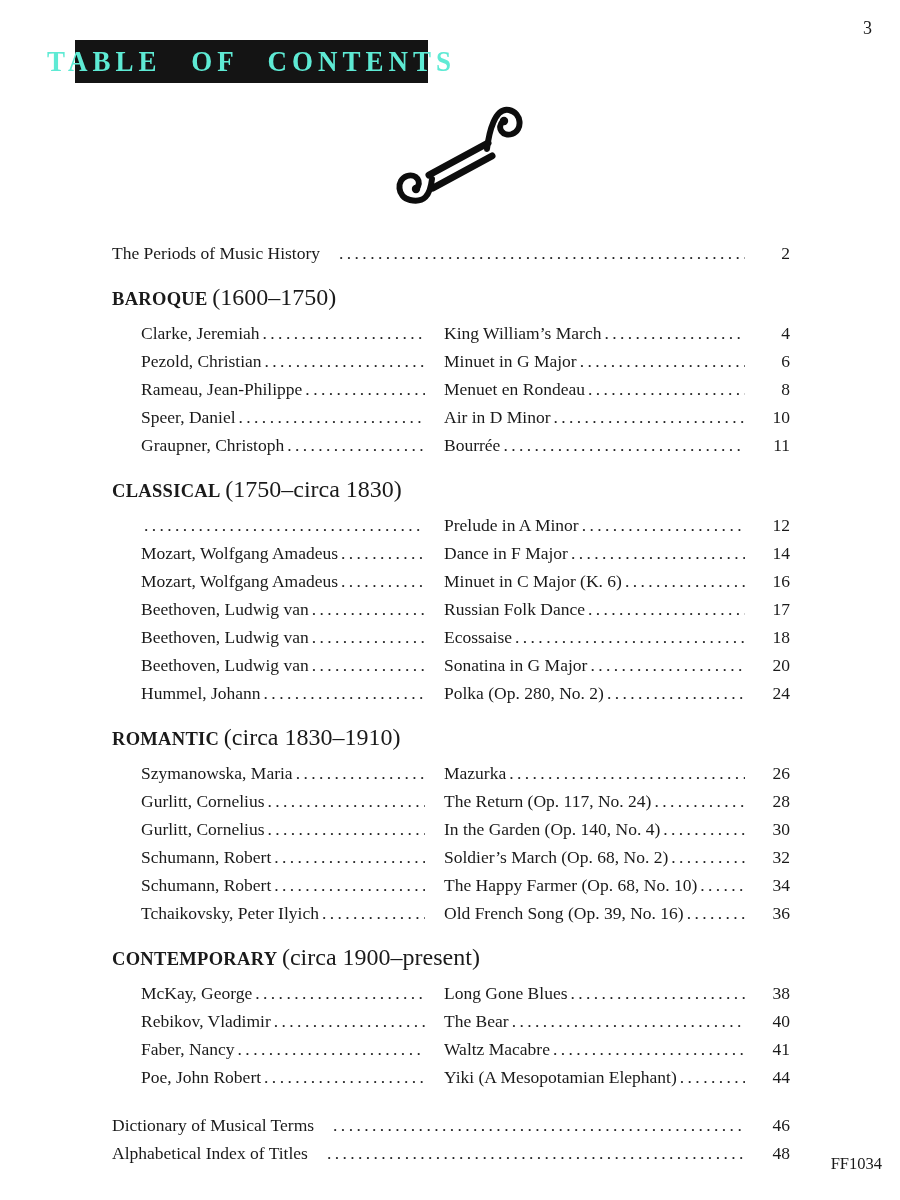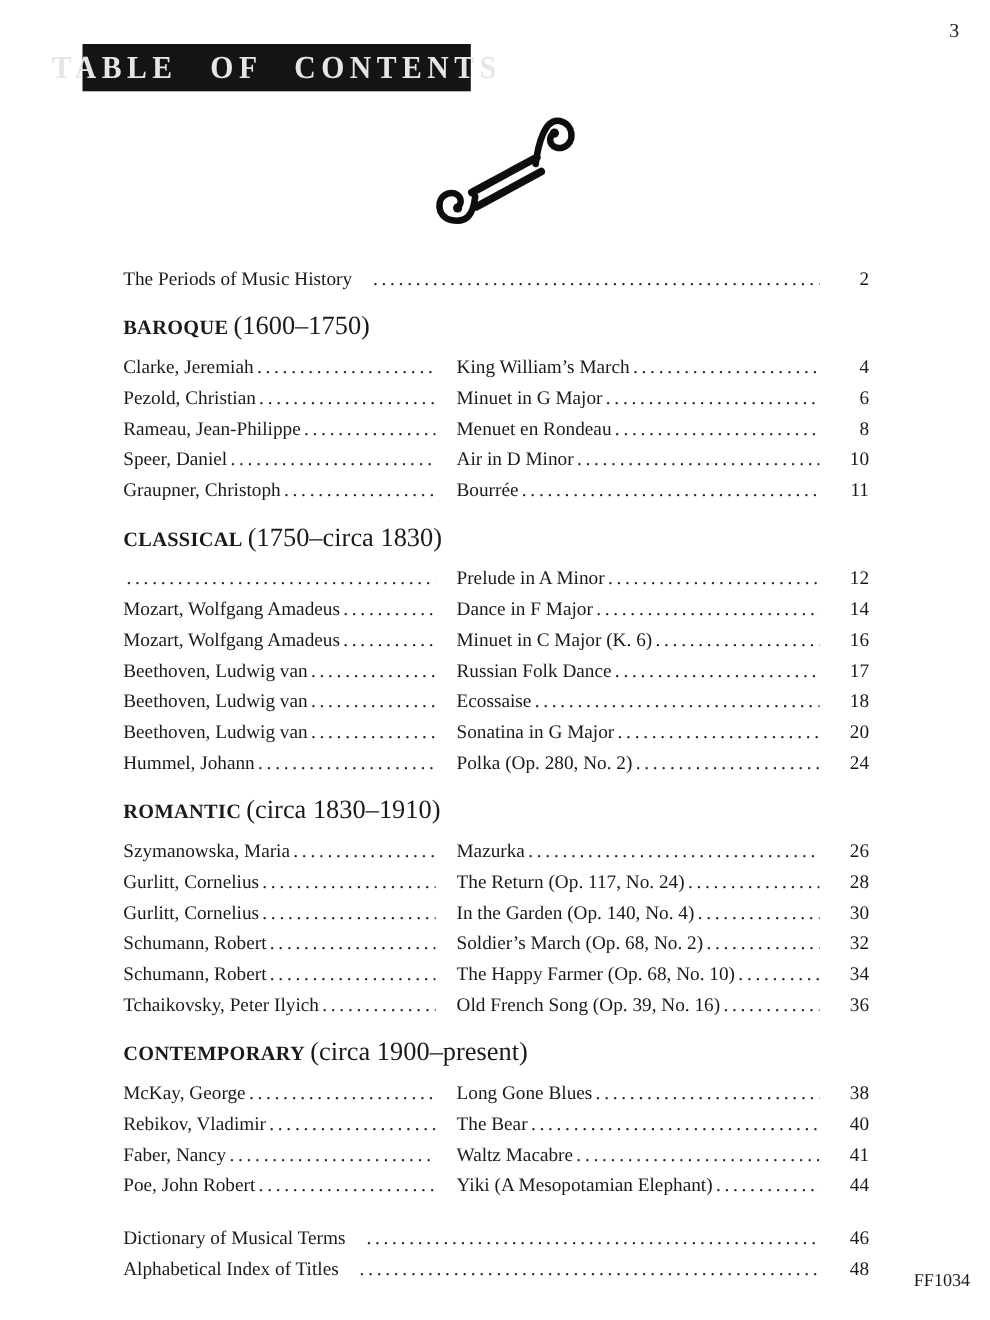--- a/index.html
+++ b/index.html
@@ -3,31 +3,31 @@
 <meta charset="utf-8">
 <style>
   html,body { margin:0; padding:0; background:#ffffff; }
   .page {
     position:relative; width:900px; height:1200px; background:#ffffff;
     font-family:"Liberation Serif", serif; color:#1a1a1a; overflow:hidden;
   }
   .folio { position:absolute; top:18px; right:28px; font-size:18px; }
   .banner {
     position:absolute; left:75px; top:40px; width:353px; height:43px;
-    background:#141414; color:#e5e5e5;
+    background:#141414; color:#5eead4;
     display:flex; align-items:center; justify-content:center;
   }
   .banner span {
     font-weight:700; font-size:27px; letter-spacing:5px; word-spacing:18px;
     white-space:nowrap; transform:scaleY(1.08);
   }
   .ornament { position:absolute; left:383px; top:94px; width:140px; height:122px; }
   .toc { position:absolute; left:112px; top:239px; width:678px; font-size:17.5px; }
   .row { display:flex; align-items:baseline; line-height:28px; height:28px; white-space:nowrap;gap:16px; }
-  .composer { flex:0 0 287px; display:flex; align-items:flex-end; overflow:hidden; }
+  .composer { flex:0 0 287px; display:flex; align-items:flex-end; overflow:hidden;margin-left:29px; }
   .titlepart { flex:1 1 auto; display:flex; align-items:center; overflow:hidden; }
   .t { flex:0 0 auto; white-space:nowrap; }
   .leader {
     flex:1 1 auto; overflow:hidden; white-space:nowrap;
     letter-spacing:3.4px; color:#222; min-width:8px; margin:0 3px;
   }
   .leader::after {
     content:"...........................................................................................................................................";
   }
   .pg { flex:0 0 auto; min-width:26px; text-align:right; }

